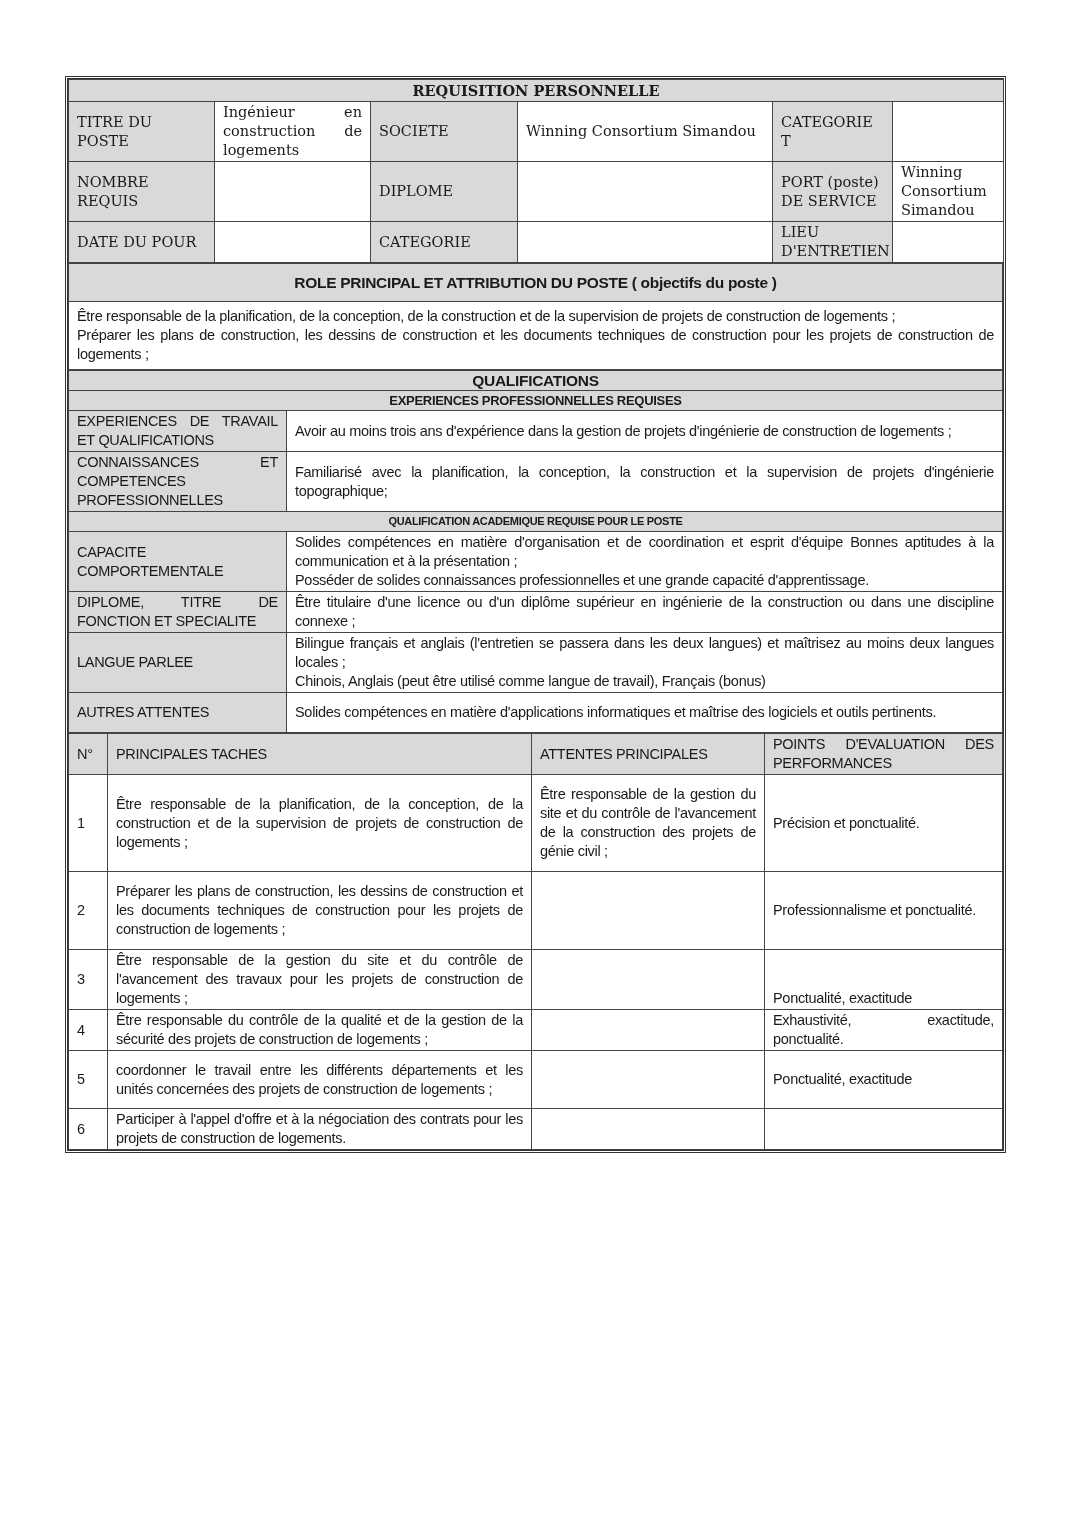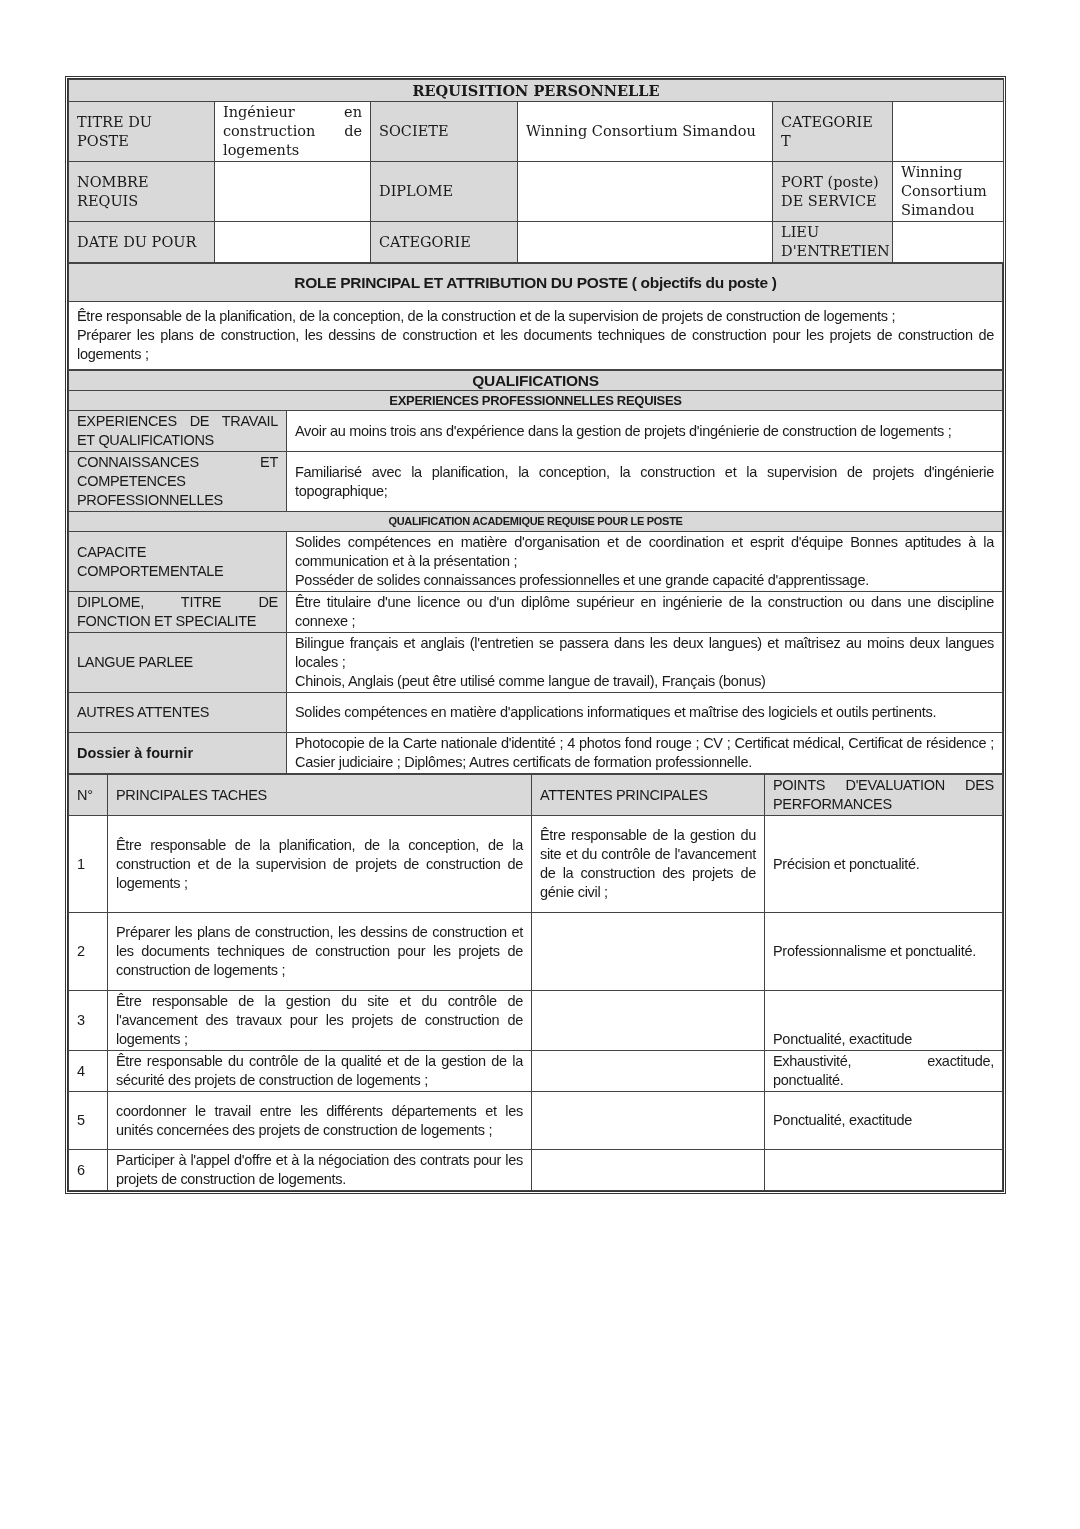--- a/index.html
+++ b/index.html
@@ -110,24 +110,20 @@
     </tr>
     <tr style="height:58px">
       <td class="g cond">LANGUE PARLEE</td>
       <td class="cond just multiline">Bilingue français et anglais (l'entretien se passera dans les deux langues) et maîtrisez au moins deux langues locales ;
 Chinois, Anglais (peut être utilisé comme langue de travail), Français (bonus)</td>
     </tr>
     <tr style="height:40px">
       <td class="g cond">AUTRES ATTENTES</td>
       <td class="cond just">Solides compétences en matière d'applications informatiques et maîtrise des logiciels et outils pertinents.</td>
     </tr>
-    <tr style="height:39px">
-      <td class="g bold" style="font-family:'Liberation Sans',sans-serif">Dossier à fournir</td>
-      <td class="cond just">Photocopie de la Carte nationale d'identité ; 4 photos fond rouge ; CV ; Certificat médical, Certificat de résidence ; Casier judiciaire ; Diplômes; Autres certificats de formation professionnelle.</td>
-    </tr>
   </tbody>
     </table>
 
   <table>
     <colgroup>
         <col style="width:39px">
         <col style="width:424px">
         <col style="width:233px">
         <col>
       </colgroup>

